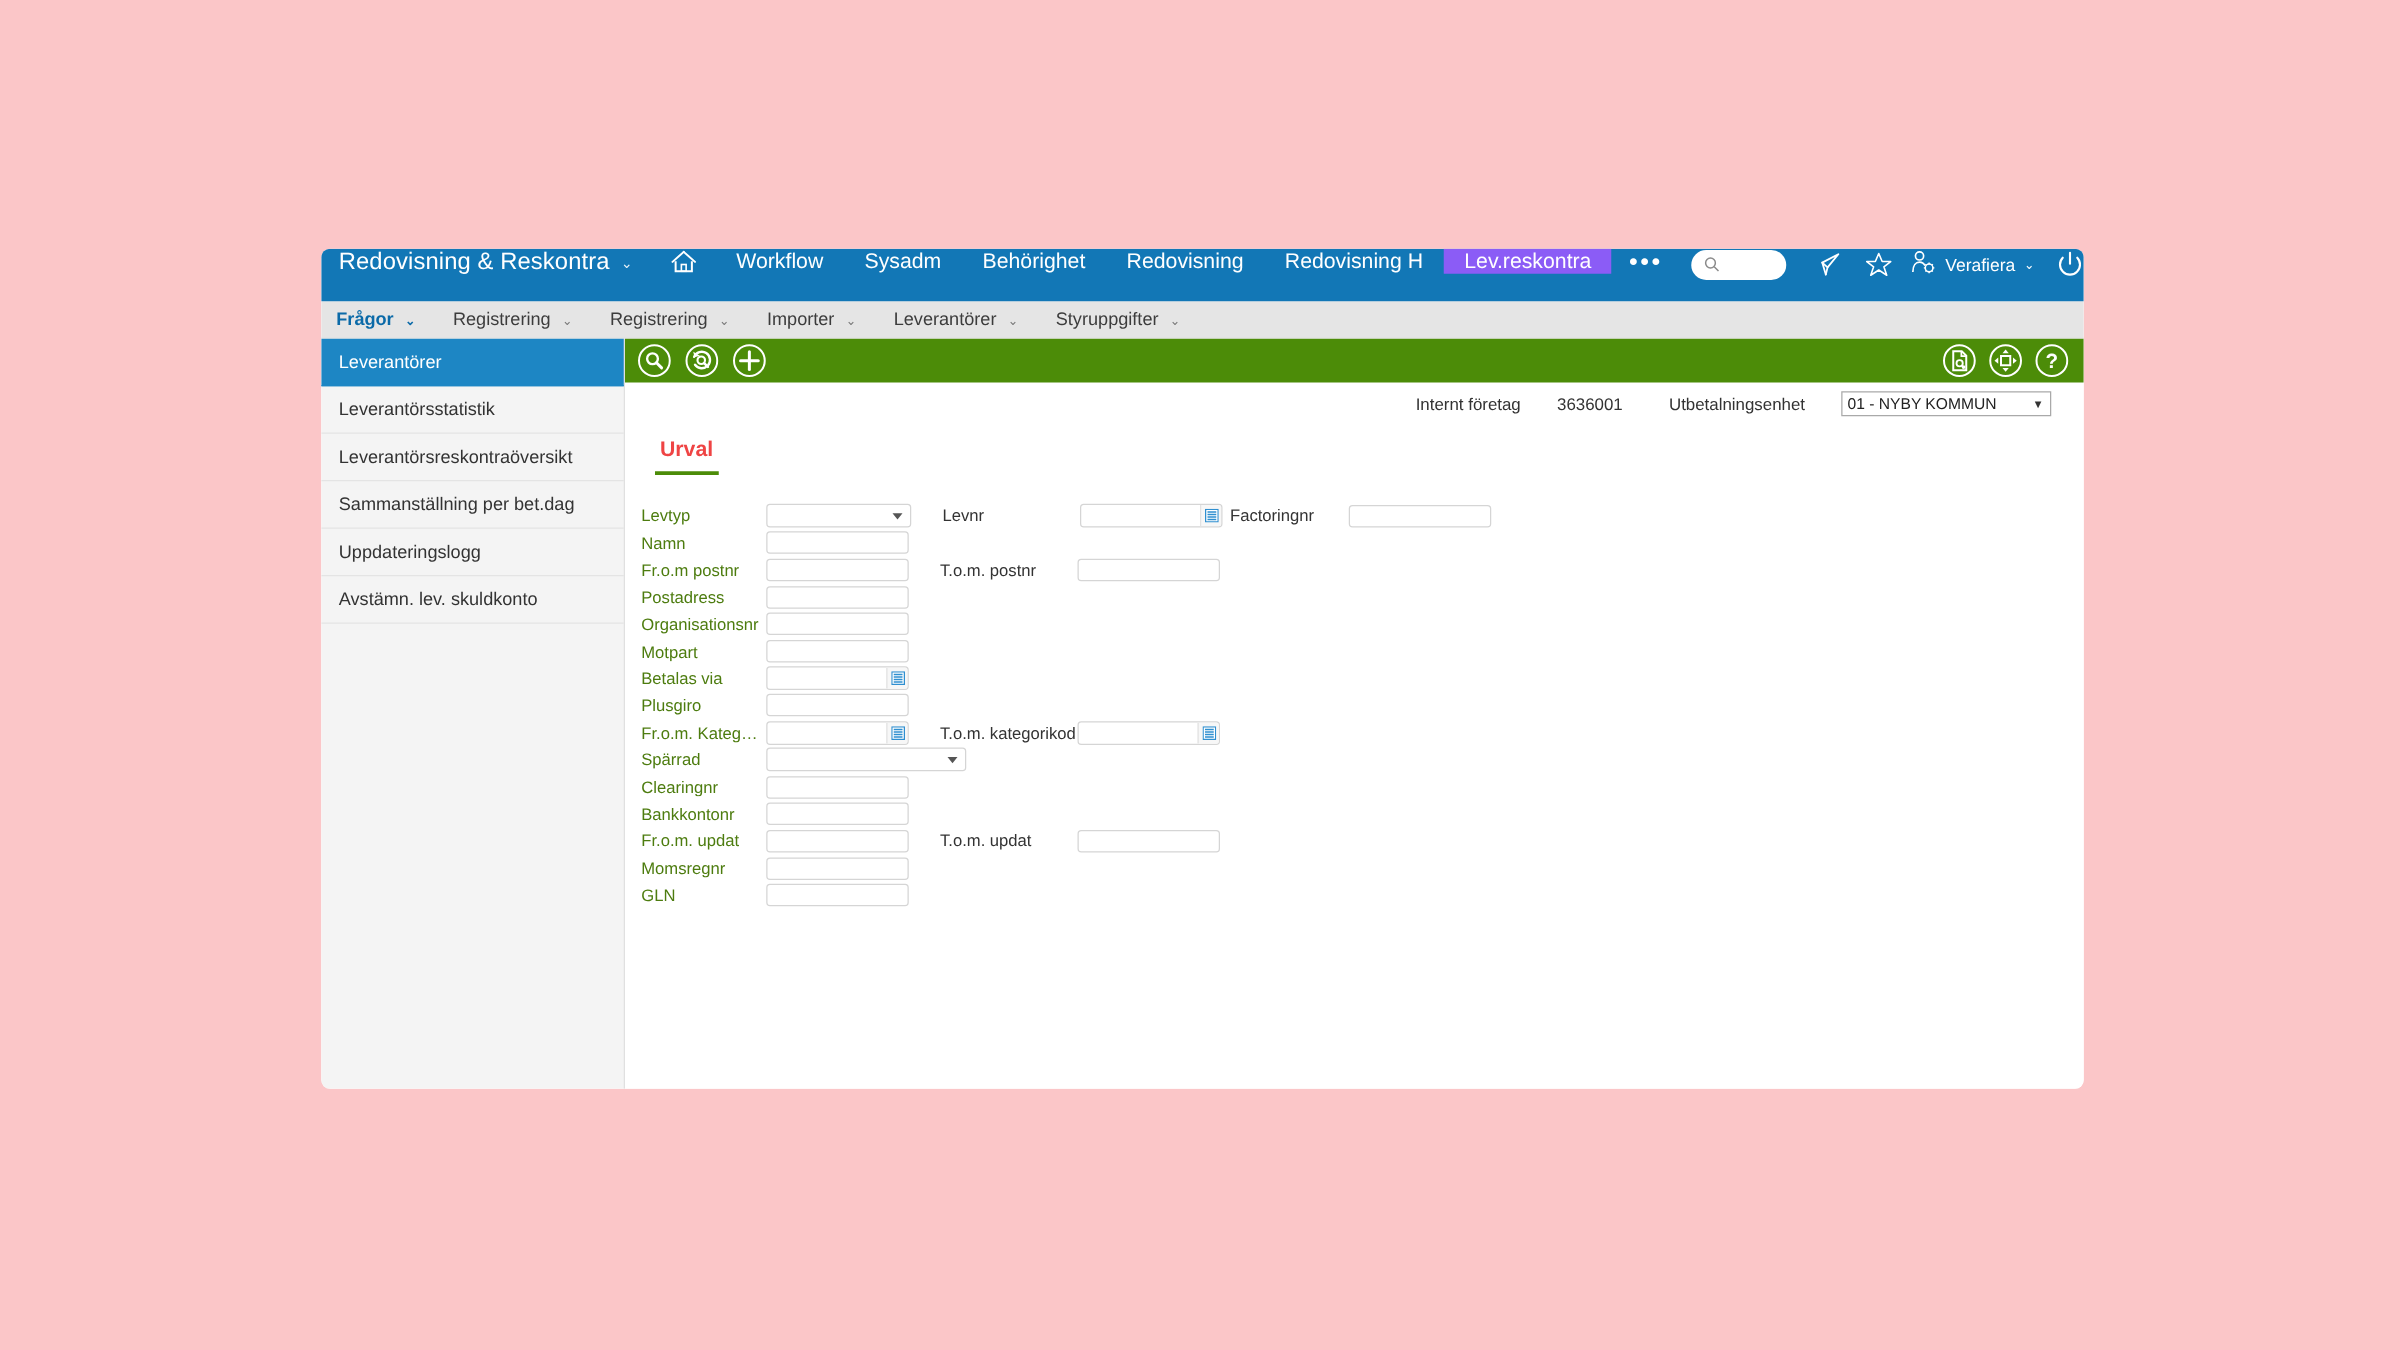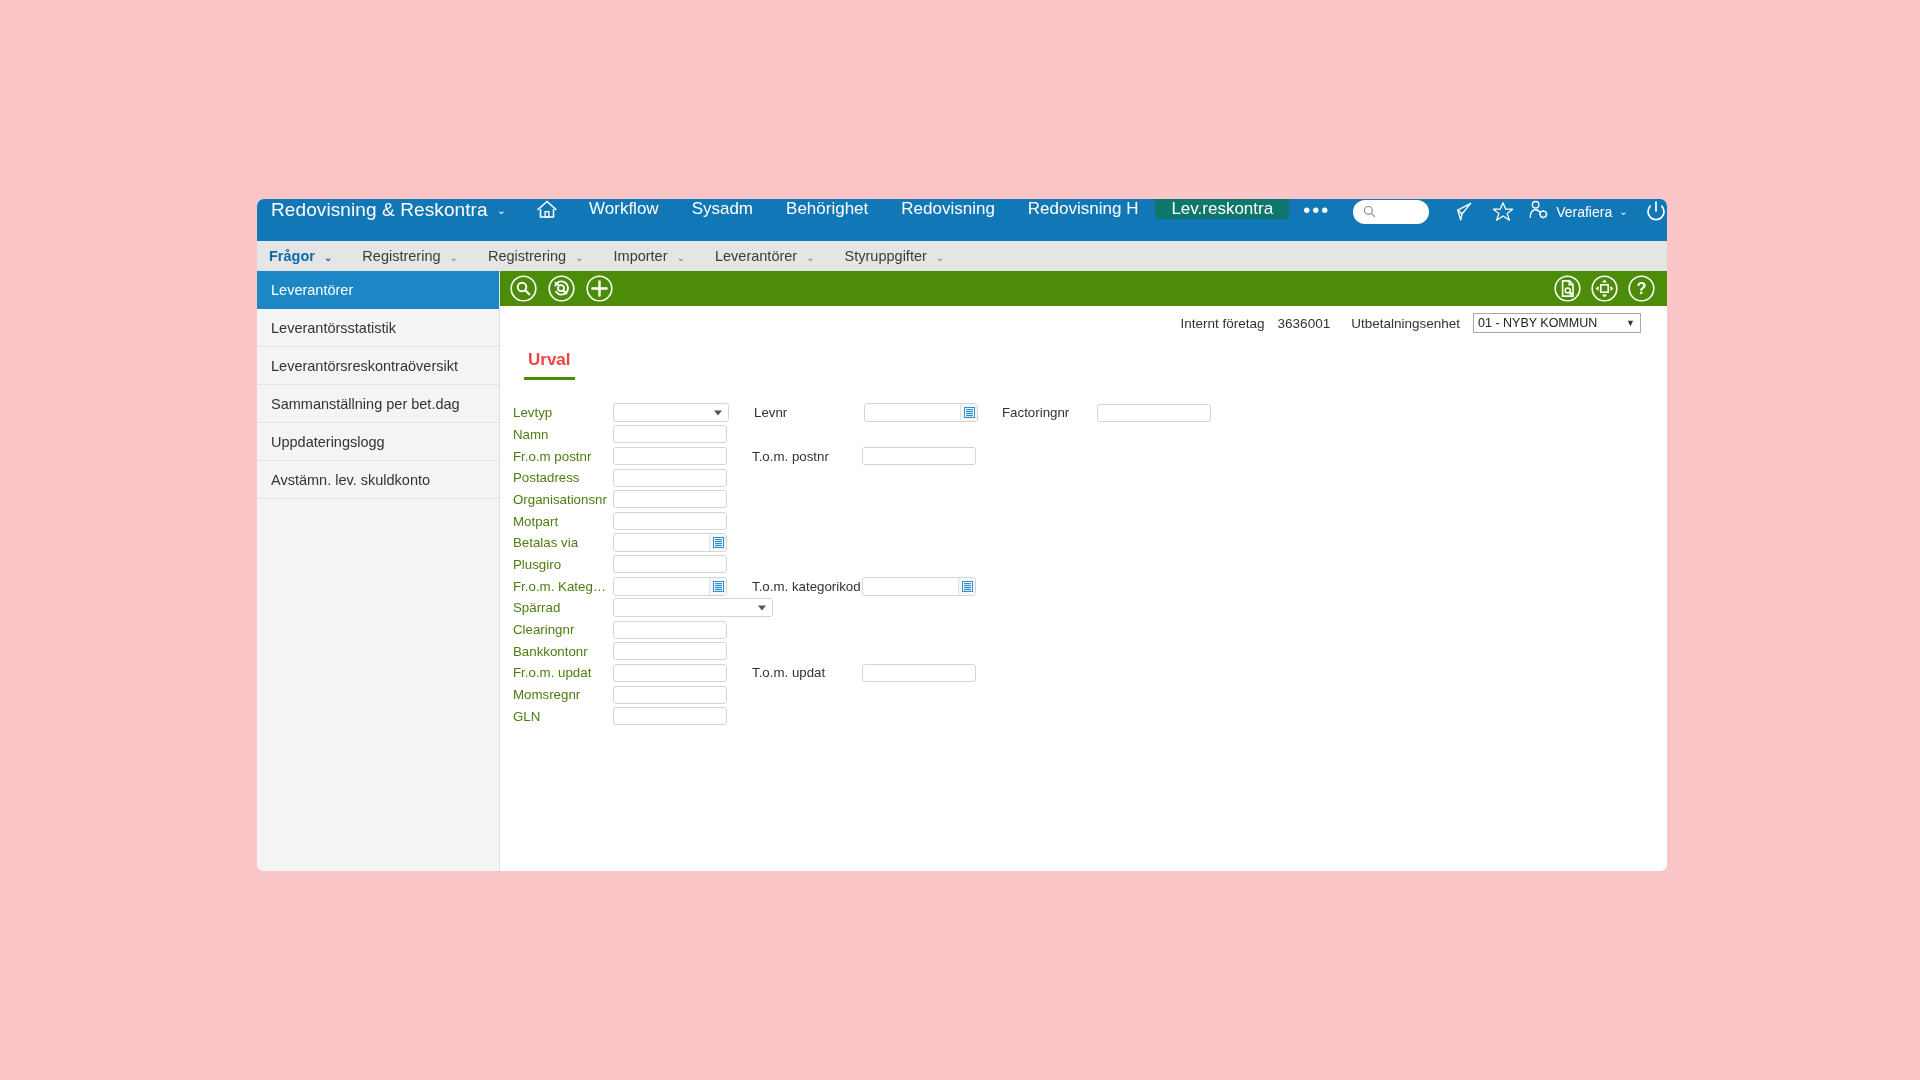--- a/index.html
+++ b/index.html
@@ -49,21 +49,21 @@
   }
   .nav-item {
     display: flex; align-items: center;
     padding: 0 16px;
     color: #fff;
     font-size: 17px;
     white-space: nowrap;
     cursor: pointer;
   }
   .nav-item.home { padding: 0 14px; }
-  .nav-item.active { background: #0f766e; }
+  .nav-item.active { background: #8b5cf6; }
   .nav-item.dots { font-size: 20px; letter-spacing: 2px; padding: 0 14px; }
 
   .home-icon svg { display: block; }
 
   #nav-right {
     margin-left: auto;
     display: flex;
     align-items: stretch;
   }
   #nav-search {
@@ -160,21 +160,21 @@
   #green-right { margin-left: auto; display: flex; align-items: center; }
   #green-right .gbtn { margin-right: 0; margin-left: 10px; }
 
   #context-row {
     height: 34px;
     display: flex; align-items: center;
     justify-content: flex-end;
     padding-right: 26px;
     font-size: 13.5px;
     color: #333;
-    gap: 0;
+    gap: 16px;
   }
   #context-row .lbl { margin-right: 13px; }
   #context-row .val { margin-right: 21px; }
   #unit-select {
     width: 168px; height: 20px;
     border: 1px solid #a9a9a9;
     background: #fff;
     font-size: 12.5px;
     color: #222;
     display: flex; align-items: center;
@@ -263,21 +263,21 @@
 
   .flabel2 {
     width: 110px;
     margin-left: 25px;
     font-size: 13.3px;
     color: #333;
     white-space: nowrap;
   }
   .flabel3 {
     width: 95px;
-    margin-left: 24px;
+    margin-left: 6px;
     font-size: 13.3px;
     color: #333;
     white-space: nowrap;
   }
 </style>
 </head>
 <body>
 
 <div id="app-window">
 

